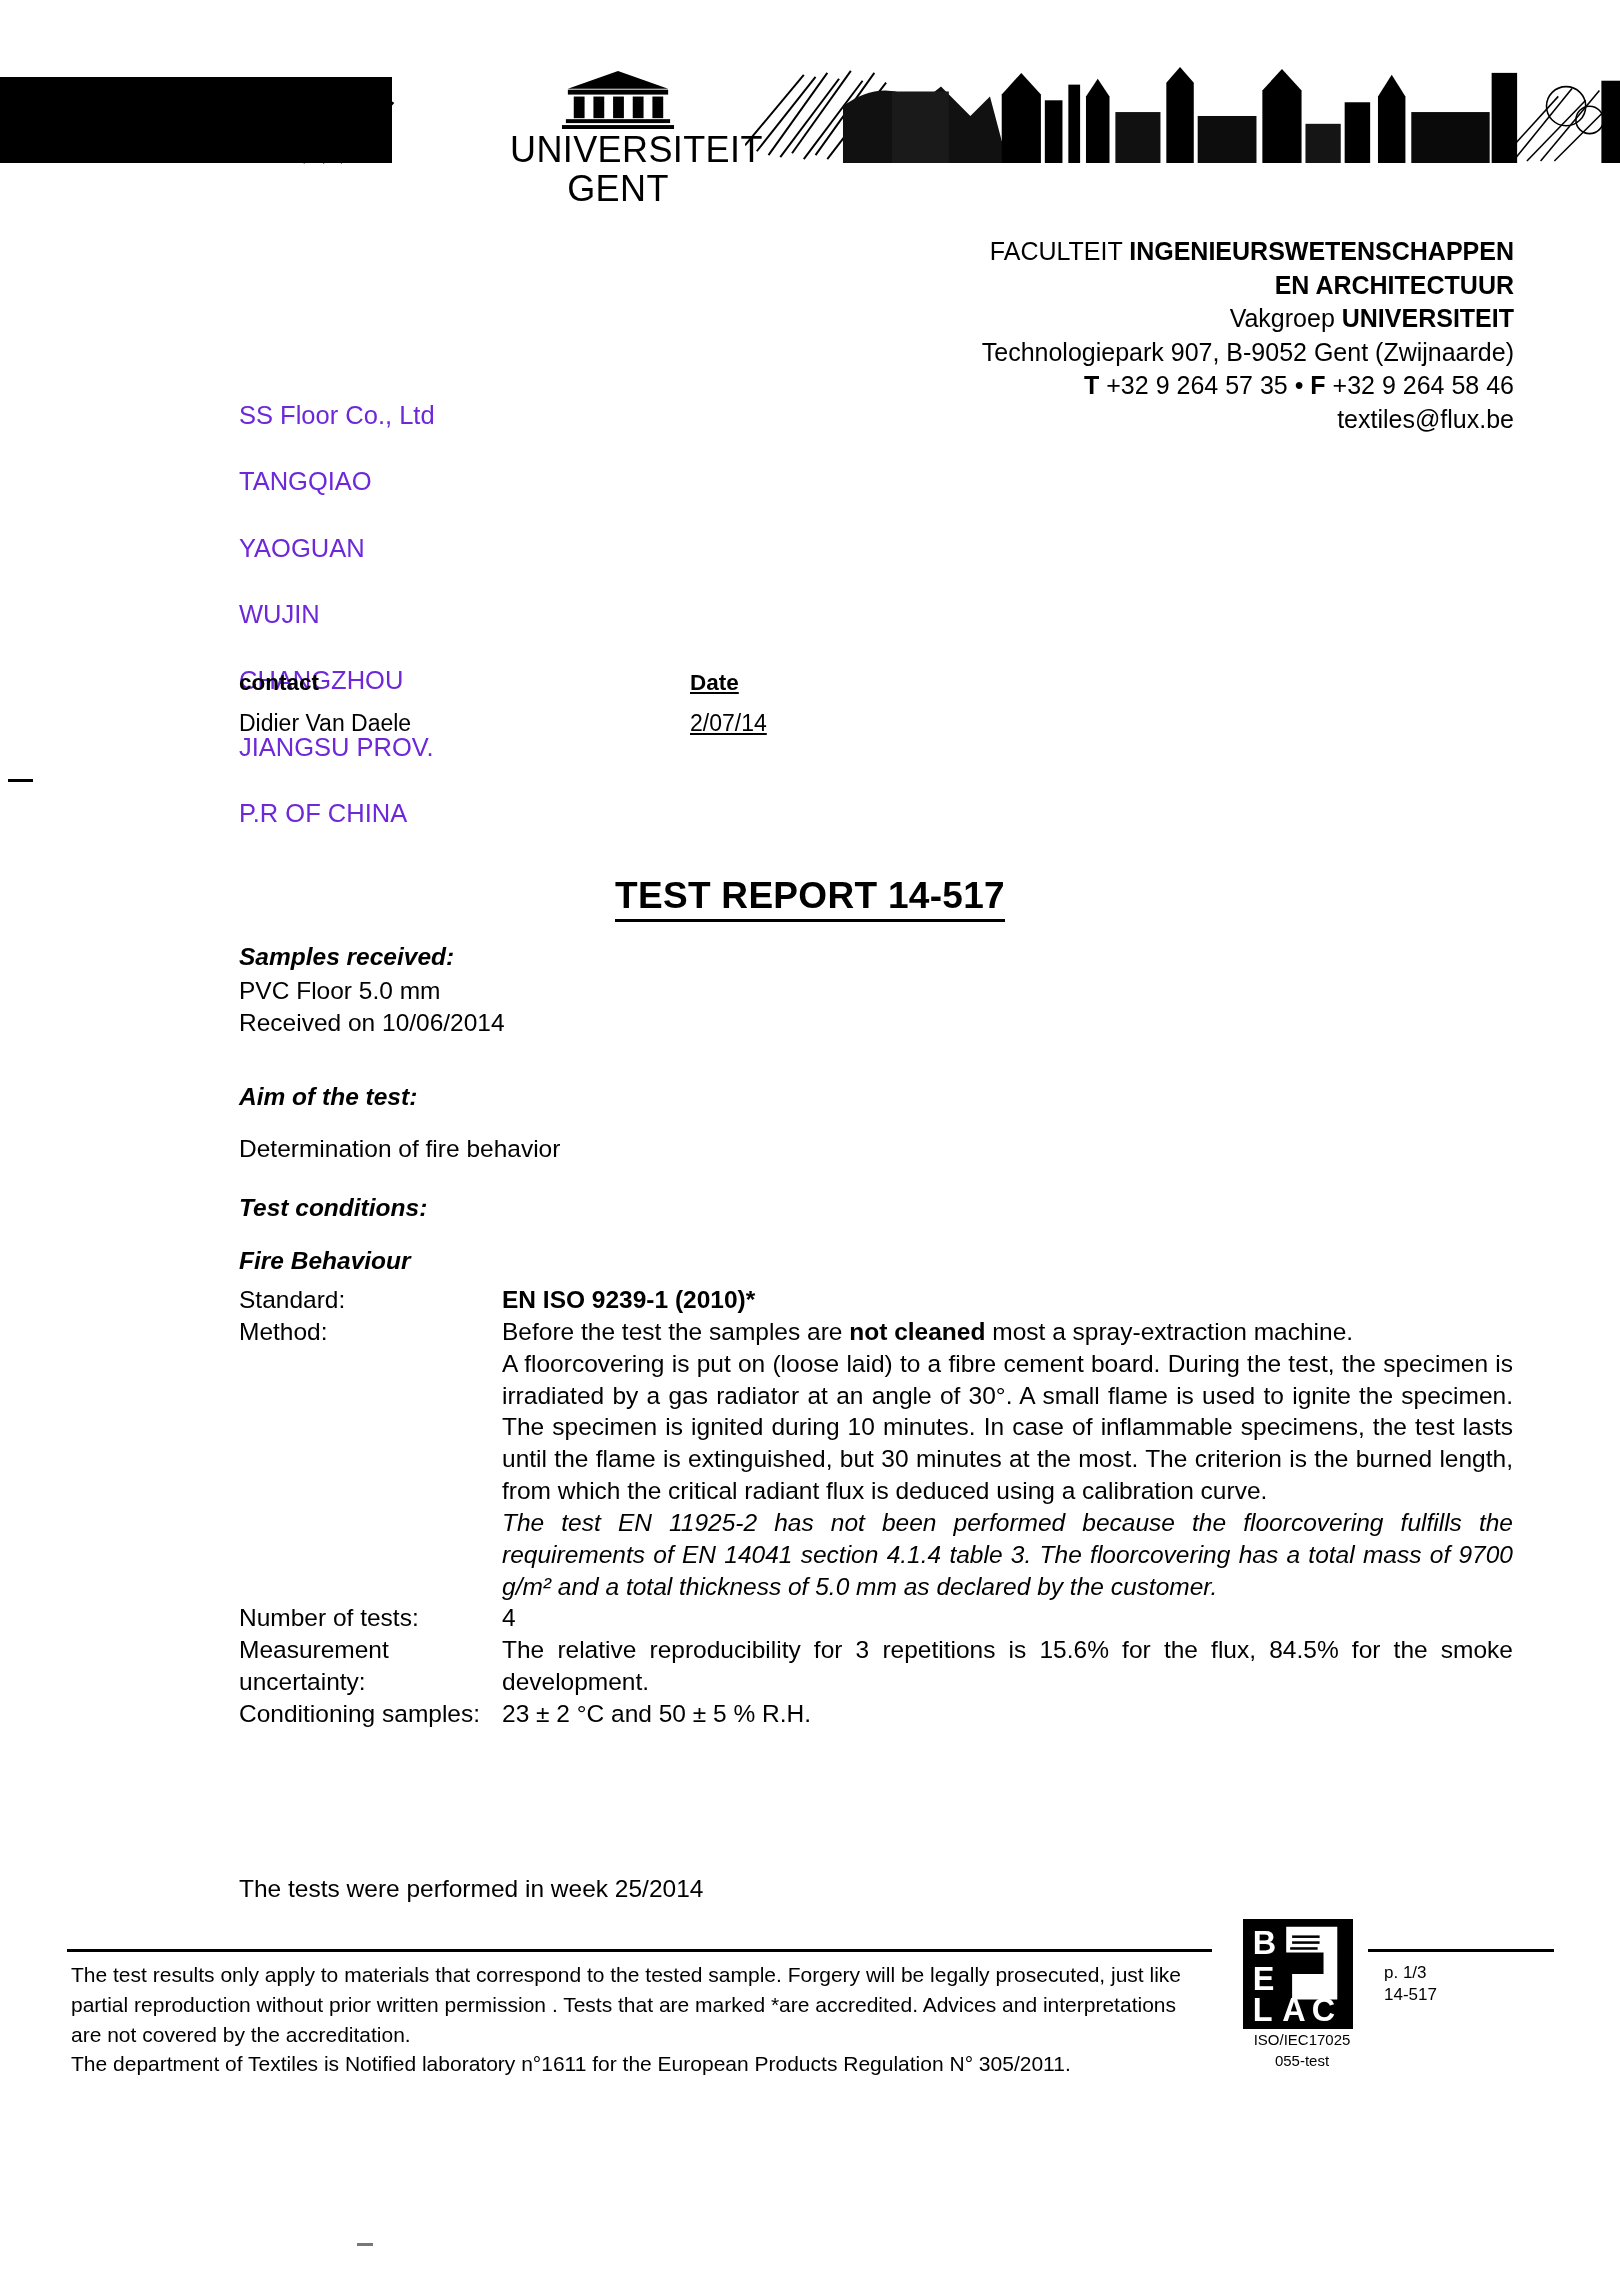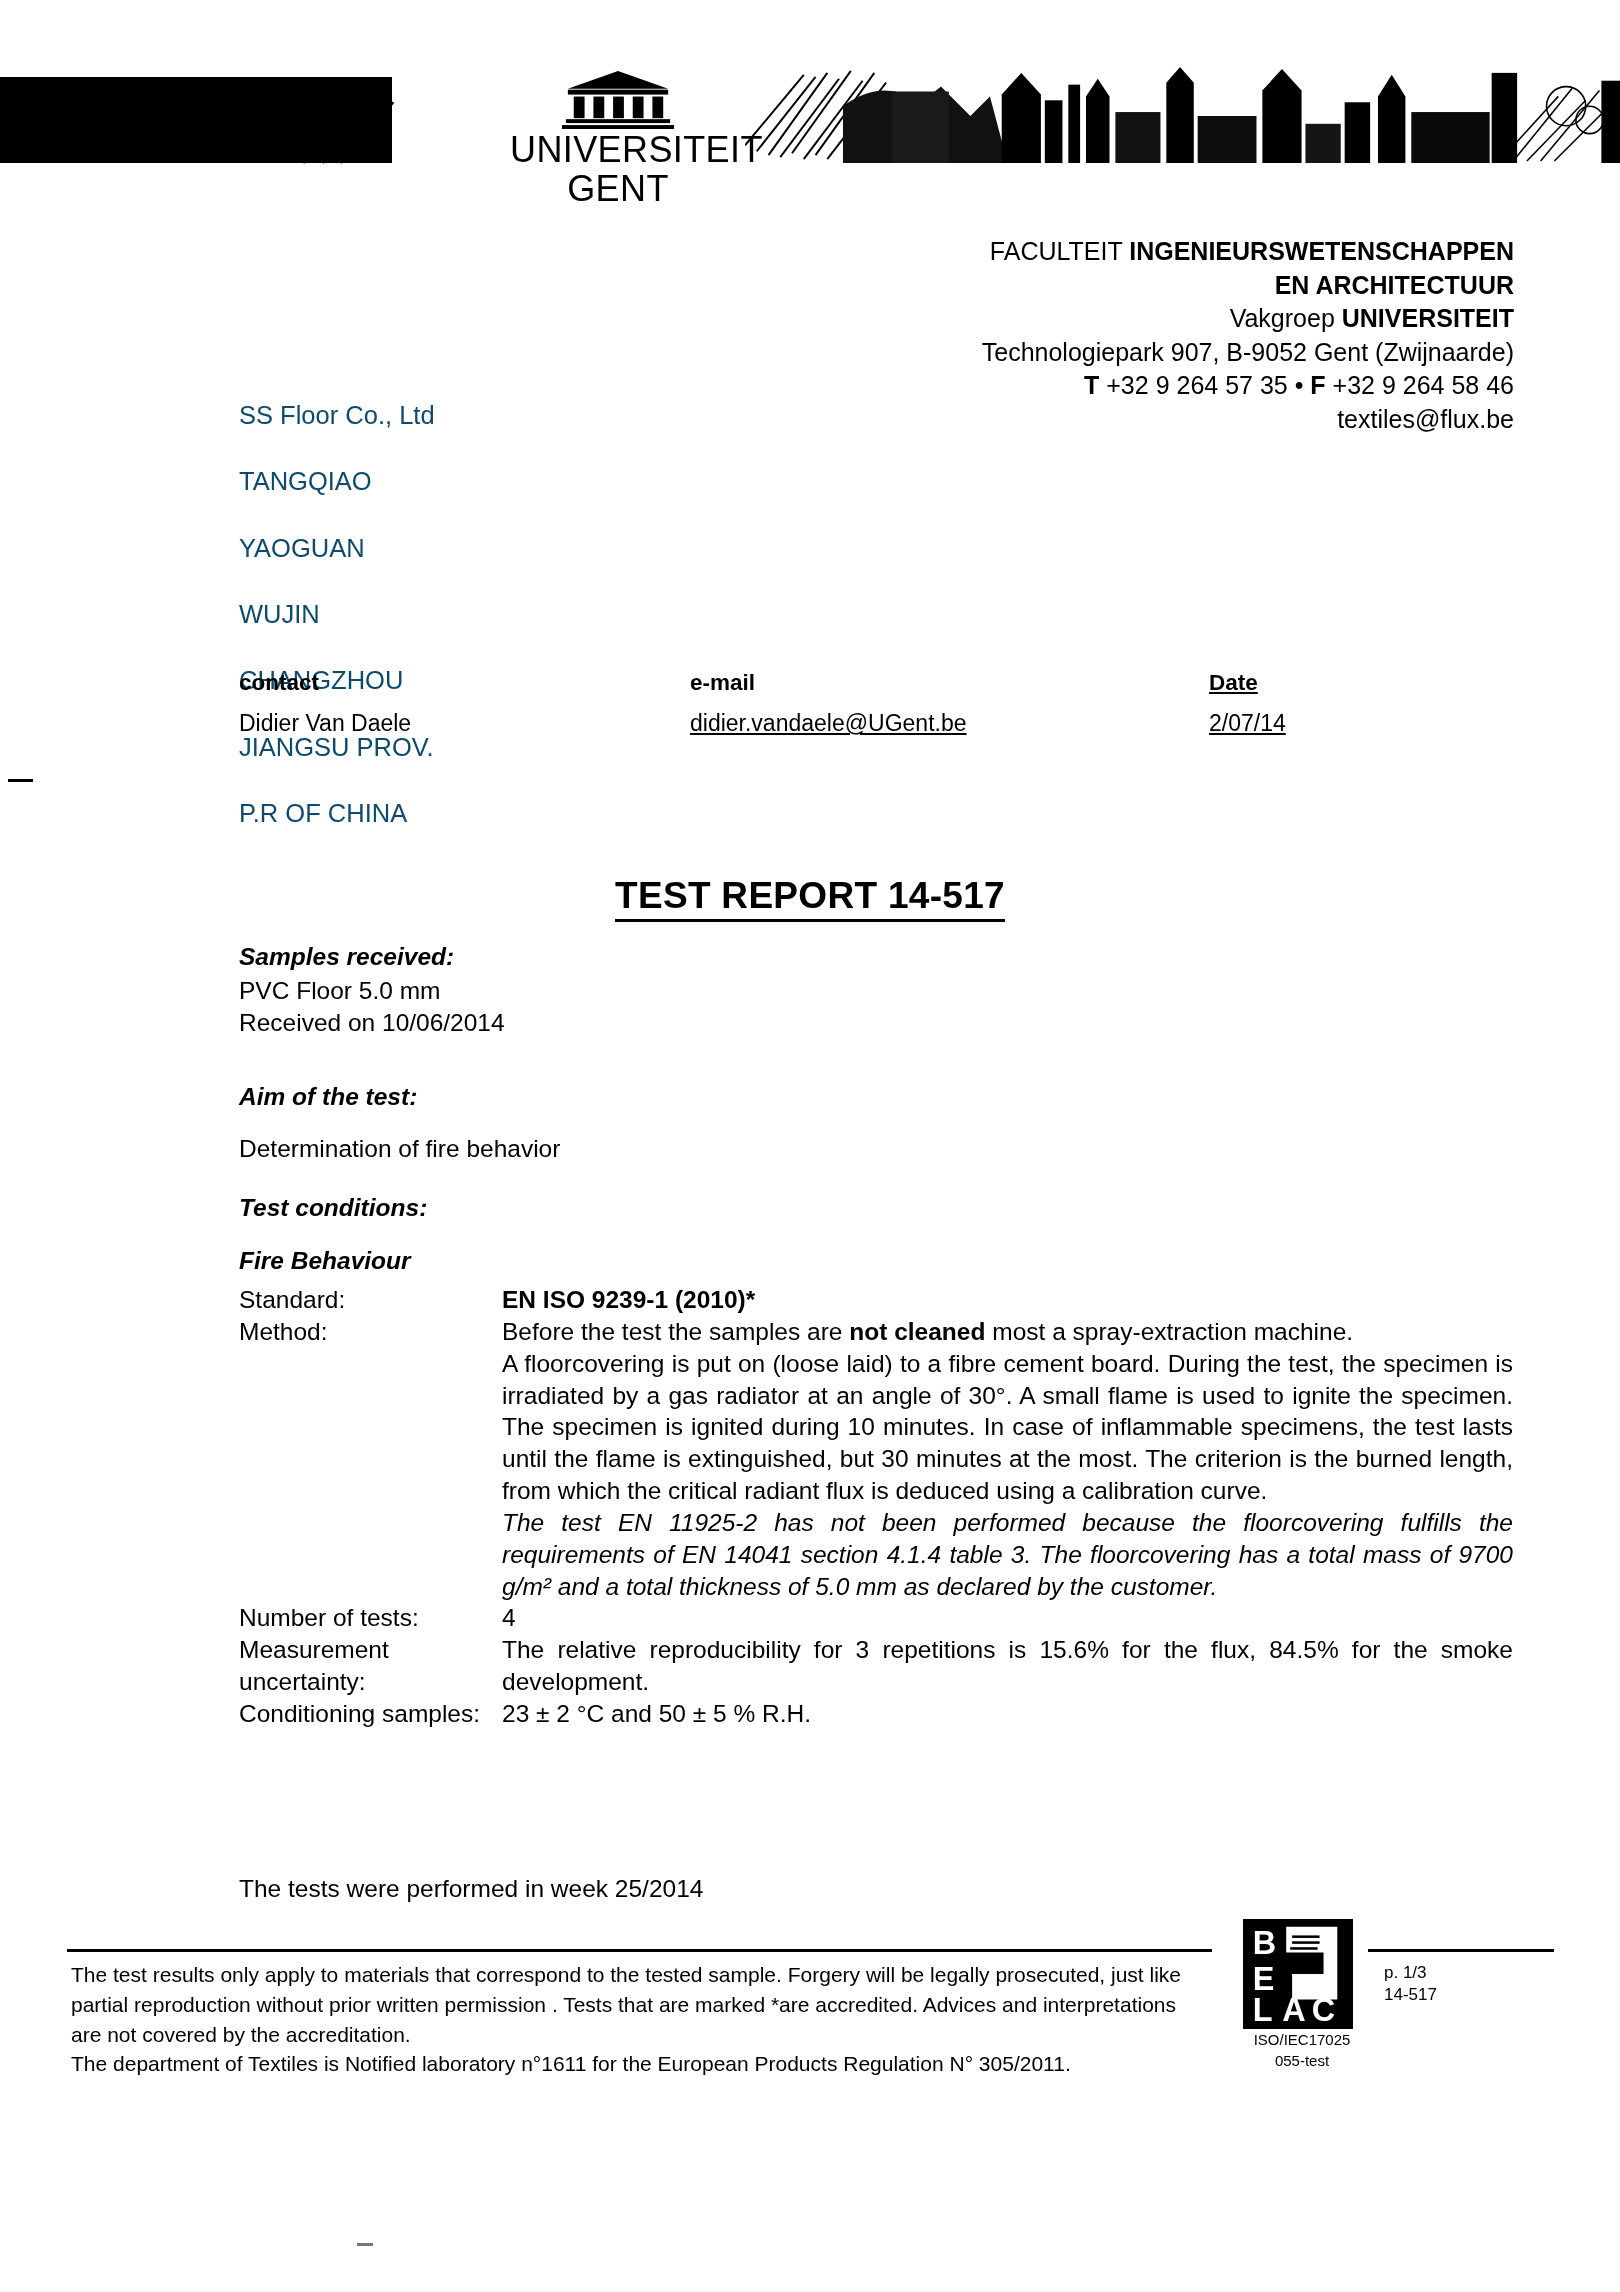--- a/index.html
+++ b/index.html
@@ -88,21 +88,21 @@
   }
   .faculty b { font-weight: 700; }
 
   
   .recipient {
     position: absolute;
     left: 239px;
     top: 366px;
     font-size: 25.5px;
     line-height: 1.30;
-    color: #0c4a6e;
+    color: #6d28d9;
     white-space: pre-line;
   }
   .recipient div { white-space: nowrap; }
 
   
   .contact-row {
     position: absolute;
     left: 239px;
     top: 671px;
     width: 1108px;
@@ -393,24 +393,20 @@
     <div>JIANGSU PROV.</div>
     <div>P.R OF CHINA</div>
   </div>
 
   <div class="contact-row">
     <div class="contact-cols">
       <div class="col-contact">
         <div class="contact-head">contact</div>
         <div class="contact-val">Didier Van Daele</div>
       </div>
-      <div class="col-email">
-        <div class="contact-head">e-mail</div>
-        <div class="contact-val link">didier.vandaele@UGent.be</div>
-      </div>
       <div class="col-date">
         <div class="contact-head">Date</div>
         <div class="contact-val">2/07/14</div>
       </div>
     </div>
   </div>
   <div class="margin-dash"></div>
 
   <div class="report-title"><span>TEST REPORT 14-517</span></div>
 

